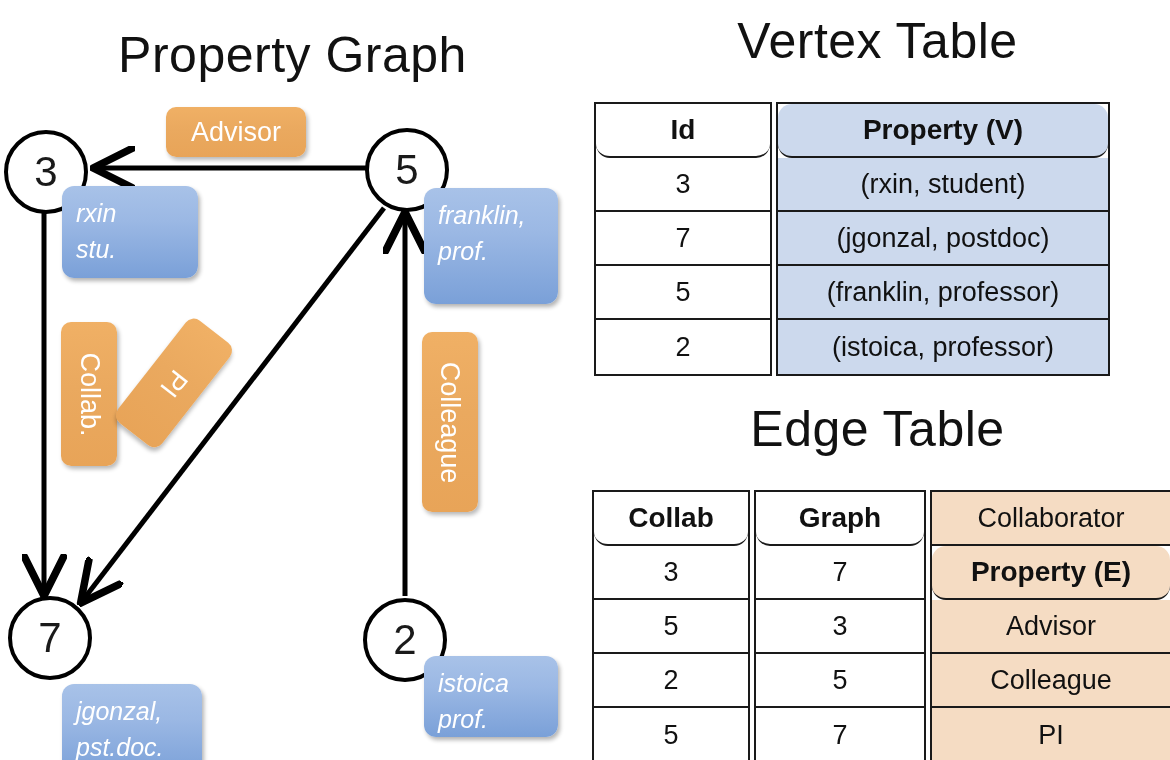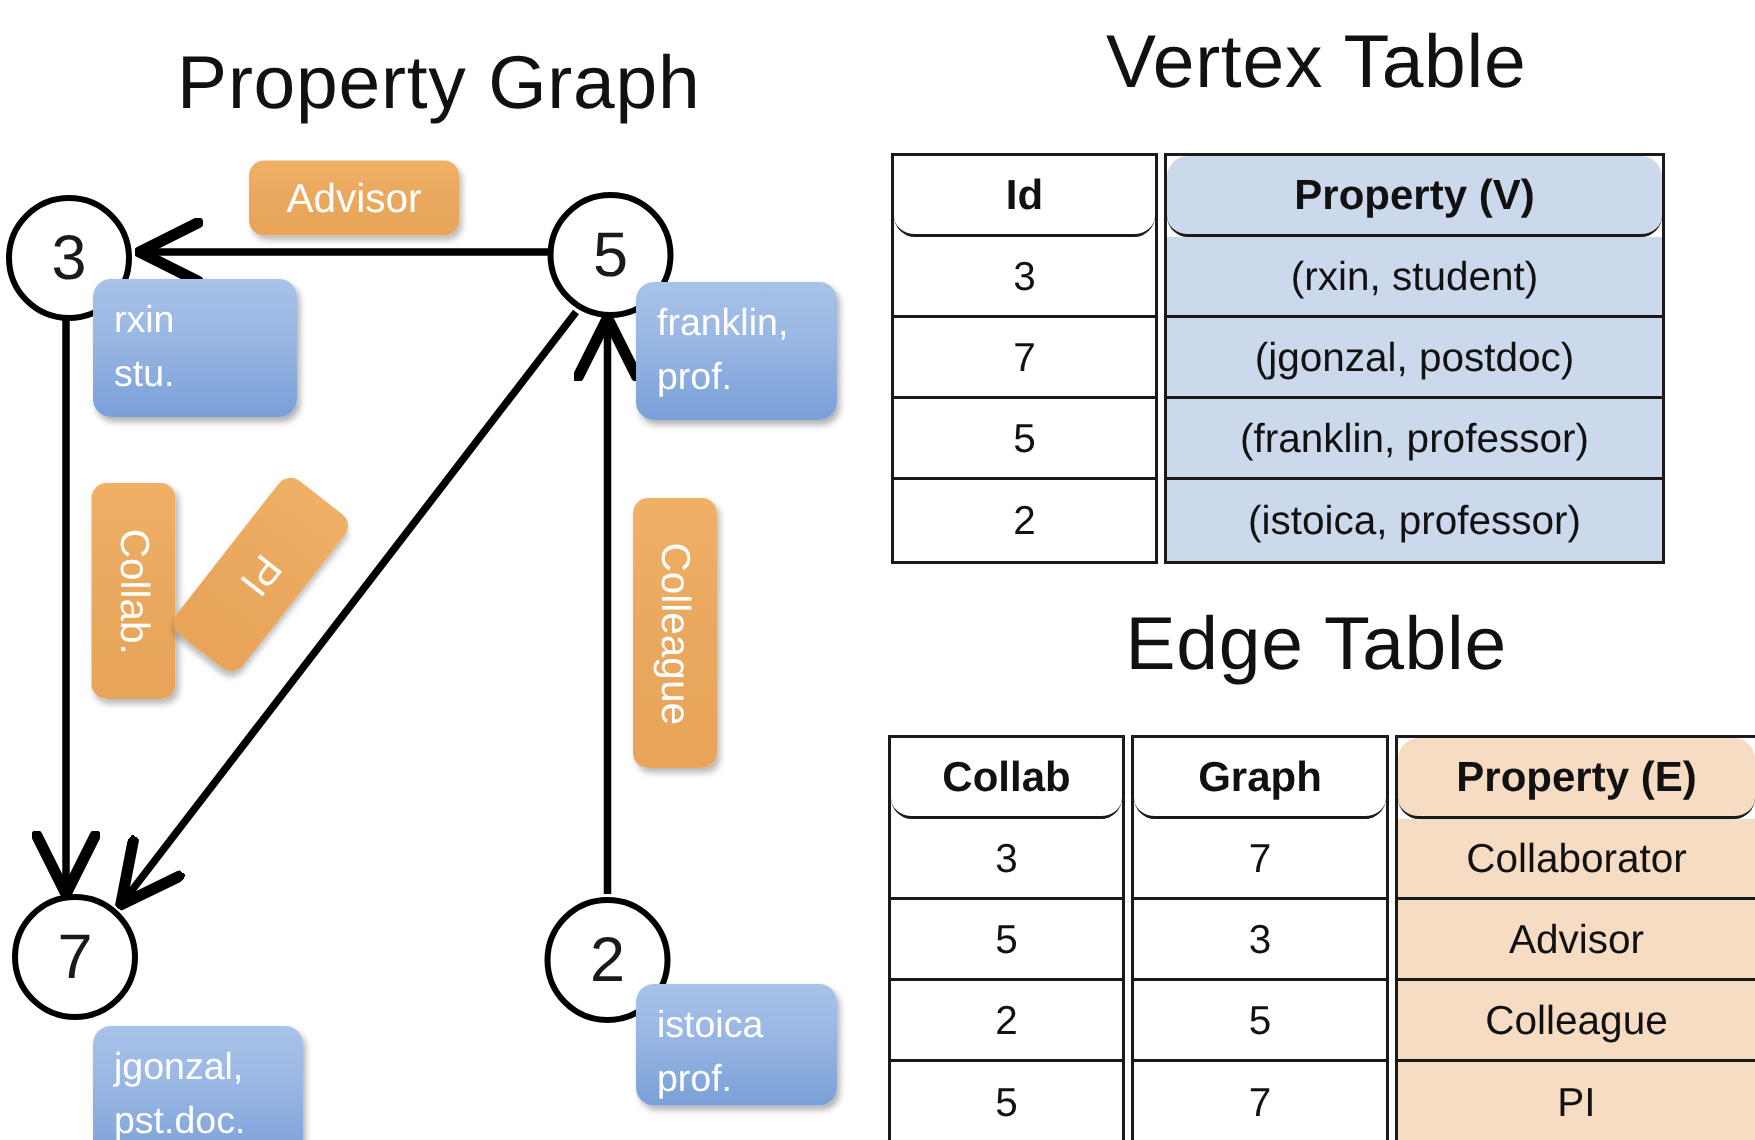--- a/index.html
+++ b/index.html
@@ -77,23 +77,24 @@
     background: linear-gradient(to bottom, #a8c2e8 0%, #9bb8e4 38%, #7aa0d8 100%);
     box-shadow: 2px 3px 4px rgba(0,0,0,0.30);
     color: #ffffff;
     font-family: "Liberation Sans", sans-serif;
     font-weight: 300;
     font-size: 25px;
     line-height: 1.42;
     padding: 10px 0 10px 14px;
     box-sizing: border-box;
     z-index: 4;
+    font-style: italic;
   }
   #prop-rxin     { left: 62px;  top: 186px; width: 136px; height: 92px; }
-  #prop-franklin { left: 424px; top: 188px; width: 134px; height: 92px; }
+  #prop-franklin { left: 424px; top: 188px; width: 134px; height: 116px; }
   #prop-jgonzal  { left: 62px;  top: 684px; width: 140px; height: 92px; }
   #prop-istoica  { left: 424px; top: 656px; width: 134px; height: 81px; }
 
   
   .edge-label {
     position: absolute;
     border-radius: 10px;
     background: linear-gradient(to bottom, #f0b065 0%, #eaa95f 45%, #e8a458 100%);
     box-shadow: 2px 3px 4px rgba(0,0,0,0.28);
     color: #ffffff;
@@ -270,19 +271,19 @@
     <div class="tcell">5</div>
   </div>
   <div class="tbl-col col-dst">
     <div class="tcell head">Graph</div>
     <div class="tcell">7</div>
     <div class="tcell">3</div>
     <div class="tcell">5</div>
     <div class="tcell">7</div>
   </div>
   <div class="tbl-col col-prop">
+    <div class="tcell">Collaborator</div>
     <div class="tcell head">Property (E)</div>
-    <div class="tcell">Collaborator</div>
     <div class="tcell">Advisor</div>
     <div class="tcell">Colleague</div>
     <div class="tcell">PI</div>
   </div>
 </div>
 
 </body></html>

